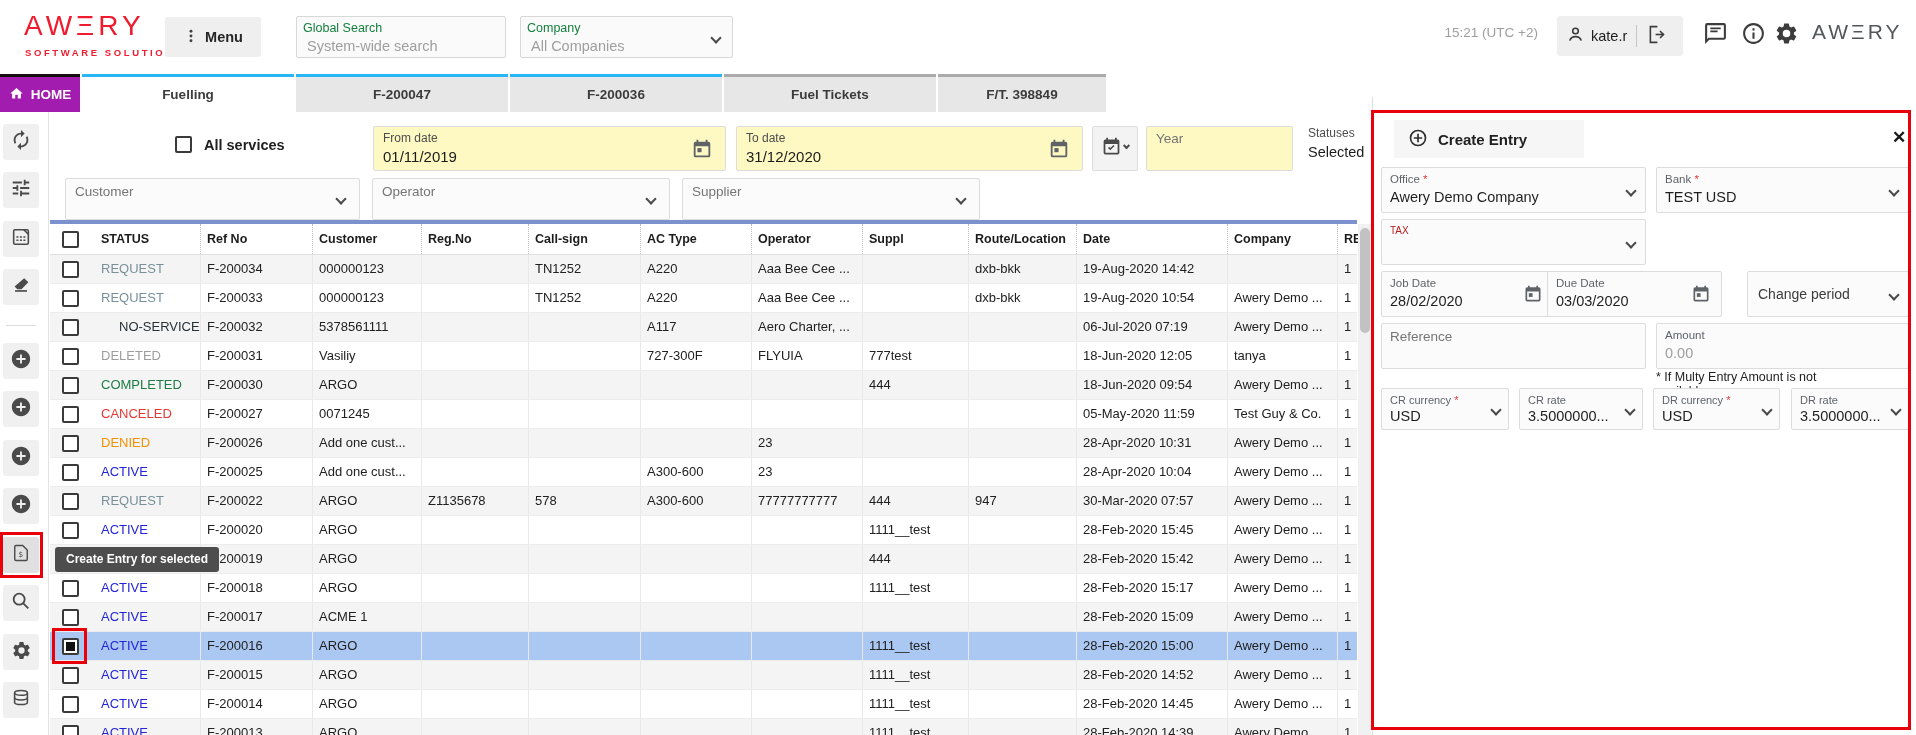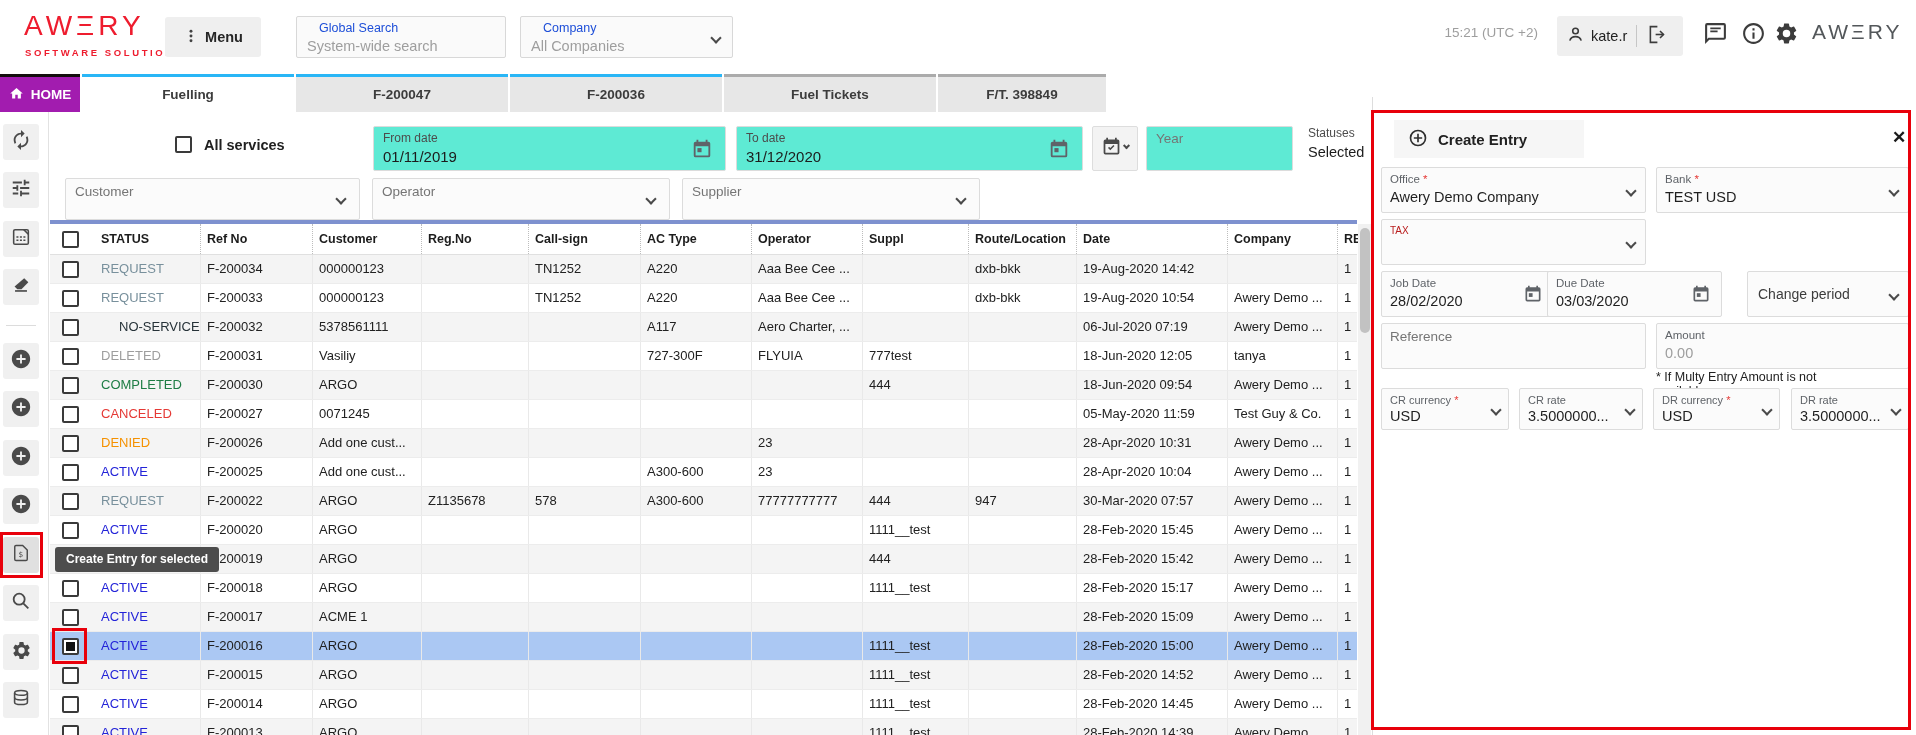--- a/index.html
+++ b/index.html
@@ -6,21 +6,21 @@
   *{box-sizing:border-box;}
   body{font-family:"Liberation Sans", sans-serif;}
   .screen{position:relative;width:1916px;height:735px;background:#fff;overflow:hidden;}
   .abs{position:absolute;}
 
   
   .logo{left:24px;top:10px;font-size:28px;font-weight:500;letter-spacing:4px;color:#ee1c2e;}
   .logo-sub{left:25px;top:47px;font-size:9.5px;letter-spacing:2.6px;color:#ee1c2e;font-weight:600;}
   .menu-btn{left:165px;top:17px;width:96px;height:40px;background:#efefef;border-radius:3px;display:flex;align-items:center;justify-content:center;gap:6px;font-size:14.5px;font-weight:700;color:#262626;cursor:pointer;}
   .hfield{height:42px;top:16px;background:#fafafa;border:1px solid #d8d8d8;border-radius:2px;}
-  .hfield .lab{position:absolute;left:22px;top:4px;font-size:12.5px;color:#1d4ed8;}
+  .hfield .lab{position:absolute;left:6px;top:4px;font-size:12.5px;color:#15803d;}
   .hfield .ph{position:absolute;left:10px;top:21px;font-size:14.5px;color:#9e9e9e;white-space:nowrap;}
   .time{left:1408px;top:25px;width:130px;text-align:right;font-size:13.5px;color:#9e9e9e;}
   .user-chip{left:1557px;top:16px;width:126px;height:40px;background:#efefef;border-radius:3px;display:flex;align-items:center;padding:0 8px;gap:5px;cursor:pointer;}
   .user-name{font-size:14.5px;color:#212121;}
   .chip-div{width:1px;height:22px;background:#c6c6c6;margin:0 4px;}
   .hicon{top:21px;width:26px;height:26px;cursor:pointer;}
   .wordmark{left:1812px;top:20px;font-size:21px;font-weight:500;letter-spacing:3px;color:#53575a;}
 
   
   .tabbar{left:0;top:74px;width:1916px;height:38px;background:#fff;}
@@ -33,21 +33,21 @@
   .sbtn{left:3px;width:36px;height:36px;background:#f0f0f0;border-radius:3px;display:flex;align-items:center;justify-content:center;cursor:pointer;}
   .sbtn.pressed{background:#e0e0e0;}
   .sdiv{left:6px;top:325px;width:30px;height:1px;background:#dcdcdc;}
   .vdiv{left:48px;top:112px;width:1px;height:623px;background:#e2e2e2;}
 
   
   .cb{display:inline-block;width:17px;height:17px;border:2px solid #3a3a3a;border-radius:2px;background:#fff;position:relative;}
   .cb.checked::after{content:"";position:absolute;left:2px;top:2px;width:9px;height:9px;background:#111;}
   .allserv{left:175px;top:136px;display:flex;align-items:center;gap:12px;}
   .allserv .t{font-size:14.5px;font-weight:700;color:#212121;}
-  .ffield{top:126px;height:45px;background:#5eead4;border:1px solid #dcdcdc;border-radius:2px;}
+  .ffield{top:126px;height:45px;background:#fef9c3;border:1px solid #dcdcdc;border-radius:2px;}
   .ffield .lab{position:absolute;left:9px;top:4px;font-size:12px;color:#4c4c4c;white-space:nowrap;}
   .ffield .val{position:absolute;left:9px;top:21px;font-size:15px;color:#1c1c1c;white-space:nowrap;}
   .ffield .labg{color:#757575;font-size:13.5px;}
   .chev{position:absolute;width:8px;height:8px;border-right:2px solid #4a4a4a;border-bottom:2px solid #4a4a4a;transform:rotate(45deg);}
   .calico{position:absolute;width:22px;height:22px;}
   .drop2{top:178px;height:42px;background:#fbfbfb;border:1px solid #dcdcdc;border-radius:2px;}
   .drop2 .lab{position:absolute;left:9px;top:5px;font-size:13.5px;color:#757575;}
   .statuses-f{left:1308px;top:126px;width:120px;}
   .statuses-f .lab{font-size:12px;color:#4c4c4c;}
   .statuses-f .val{font-size:14.5px;color:#1c1c1c;margin-top:4px;}

